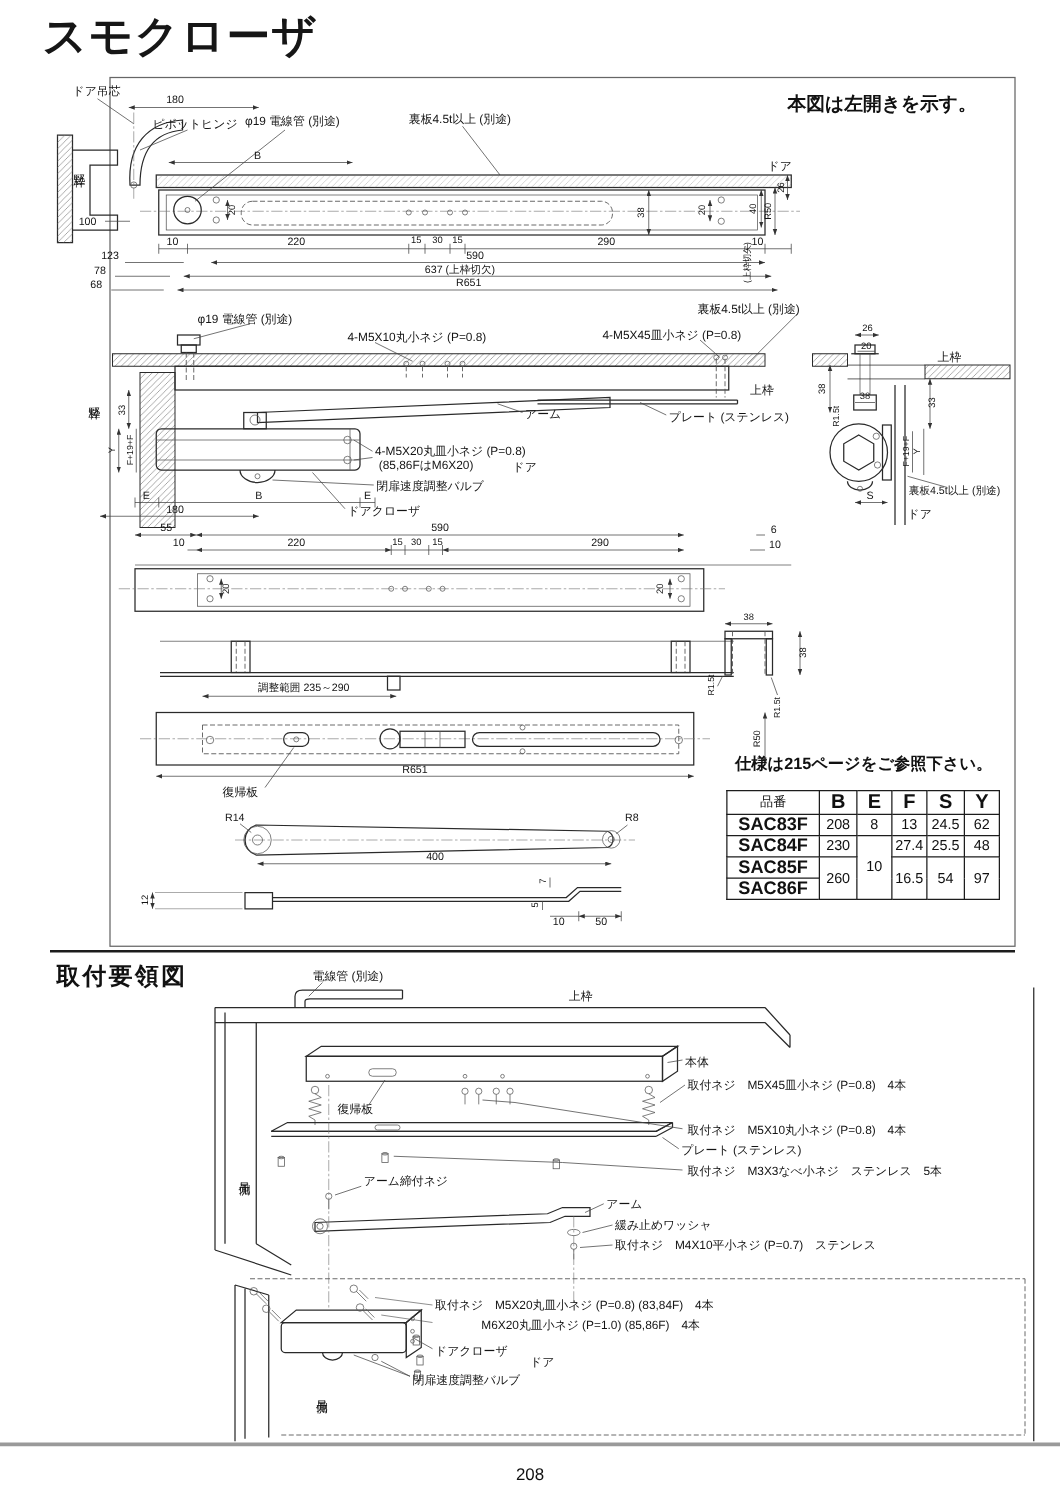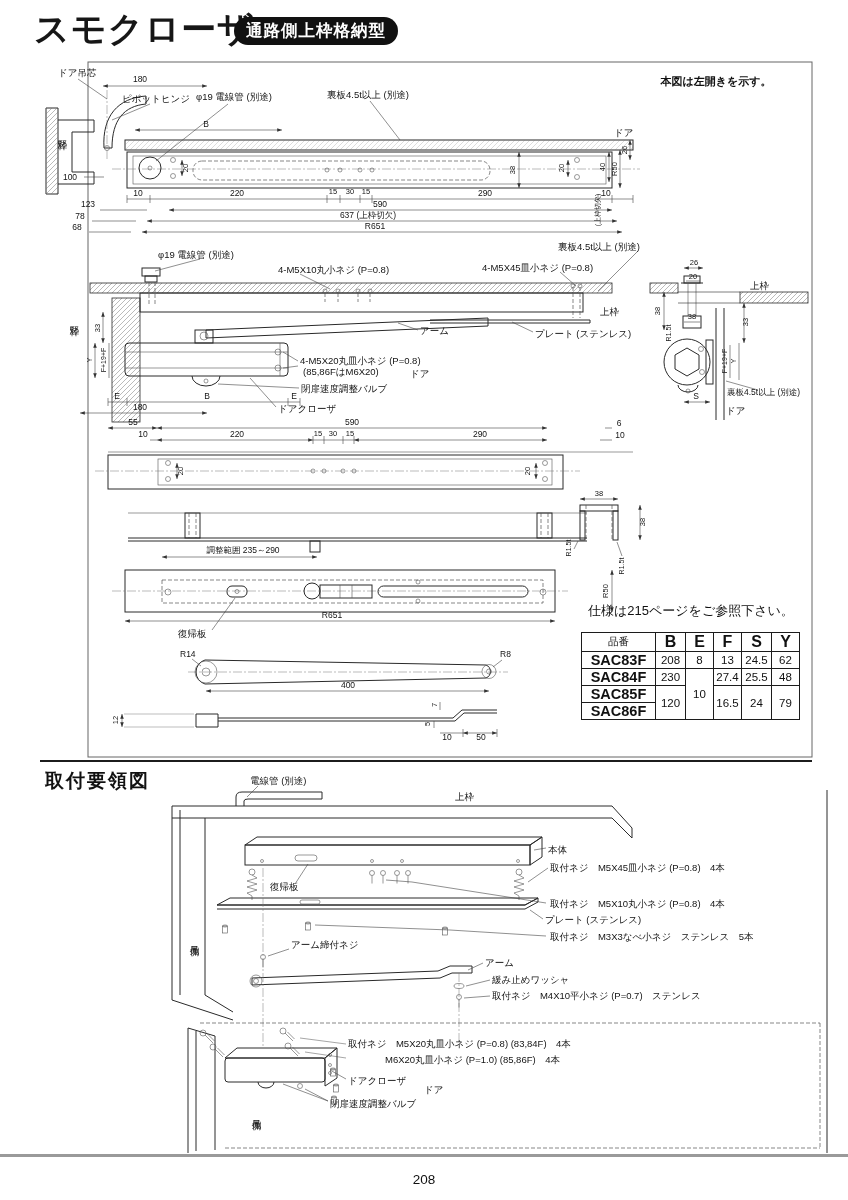--- a/index.html
+++ b/index.html
@@ -3,25 +3,25 @@
 <meta charset="utf-8">
 <style>
   html,body{margin:0;padding:0;background:#fff;}
   .page{position:relative;width:848px;height:1200px;background:#fff;overflow:hidden;
         font-family:"Liberation Sans",sans-serif;color:#111;}
   .abs{position:absolute;}
   
   .title{left:34px;top:6px;font-size:35px;font-weight:bold;letter-spacing:1px;color:#161616;}
   .badge{left:234px;top:17px;background:#111;color:#fff;font-size:16.5px;font-weight:bold;
          border-radius:14px;padding:3px 12px;letter-spacing:1px;}
-  .note-tr{left:630px;top:74px;width:172px;text-align:center;font-size:11px;font-weight:bold;}
+  .note-tr{left:630px;top:74px;width:172px;text-align:left;font-size:15px;font-weight:bold;}
   
   .vtxt{writing-mode:vertical-rl;text-orientation:upright;font-size:9.5px;letter-spacing:1px;line-height:1;}
   
-  .spec-note{left:588px;top:602px;font-size:13px;font-weight:normal;}
+  .spec-note{left:588px;top:602px;font-size:13px;font-weight:bold;}
   table.spec{position:absolute;left:581px;top:632px;border-collapse:collapse;table-layout:fixed;background:#fff;}
   table.spec th,table.spec td{border:1.3px solid #1c1c1c;text-align:center;vertical-align:middle;padding:0;}
   table.spec .c-model{width:74px;} .c-b{width:30px;} .c-e{width:28px;} .c-f{width:28px;} .c-s{width:30px;} .c-y{width:28px;}
   table.spec tr{height:17px;}
   table.spec th.hd-model{font-size:10.5px;font-weight:normal;}
   table.spec th{font-size:16px;font-weight:bold;}
   table.spec td{font-size:11.5px;margin-top:28px;}
   table.spec td.model{font-size:14.5px;font-weight:bold;text-align:center;}
   
   .rule1{left:40px;top:760px;width:772px;height:2px;background:#1c1c1c;}
@@ -37,21 +37,20 @@
   .dim{stroke:#444;stroke-width:0.6;fill:none;}
   .dsh{stroke:#555;stroke-width:0.7;fill:none;stroke-dasharray:4 2;}
   .cl{stroke:#777;stroke-width:0.5;fill:none;stroke-dasharray:9 2 2 2;}
 </style>
 </head>
 <body>
 
 <div class="page">
 
   <div class="abs title">スモクローザ</div>
-  <div class="abs badge">通路側上枠格納型</div>
   <div class="abs note-tr">本図は左開きを示す。</div>
 
   <svg class="abs" style="left:0;top:55px" width="848" height="705" viewBox="0 55 848 705">
     <defs>
       <pattern id="h4" width="5" height="5" patternUnits="userSpaceOnUse">
         <path d="M0,5 L5,0" stroke="#777" stroke-width="0.5"></path>
       </pattern>
       <marker id="ar" orient="auto-start-reverse" markerWidth="9" markerHeight="8" refX="8" refY="3">
         <path d="M0,0 L8,3 L0,6 Z" fill="#333"></path>
       </marker>
@@ -403,24 +402,24 @@
     <tr>
       <td class="model">SAC84F</td>
       <td>230</td>
       <td rowspan="3">10</td>
       <td>27.4</td>
       <td>25.5</td>
       <td>48</td>
     </tr>
     <tr>
       <td class="model">SAC85F</td>
-      <td rowspan="2">120</td>
+      <td rowspan="2">260</td>
       <td rowspan="2">16.5</td>
-      <td rowspan="2">24</td>
-      <td rowspan="2">79</td>
+      <td rowspan="2">54</td>
+      <td rowspan="2">97</td>
     </tr>
     <tr>
       <td class="model">SAC86F</td>
     </tr>
   </tbody>
     </table>
 
   <div class="abs rule1"></div>
   <div class="abs sec2-title">取付要領図</div>
 

